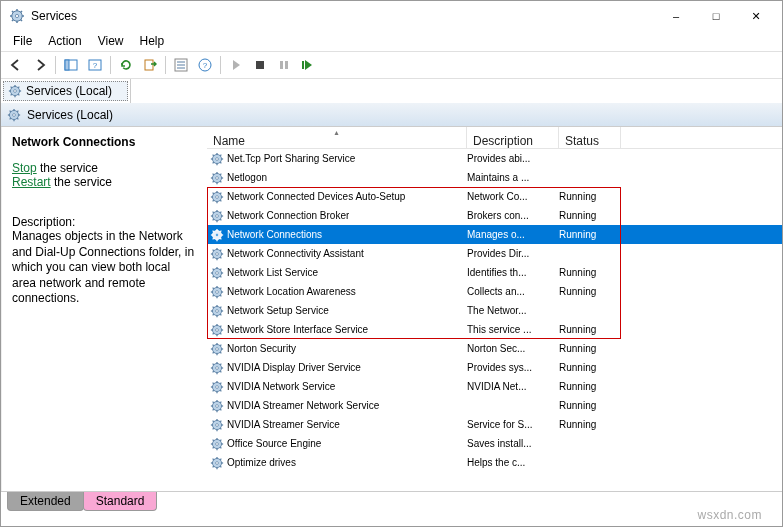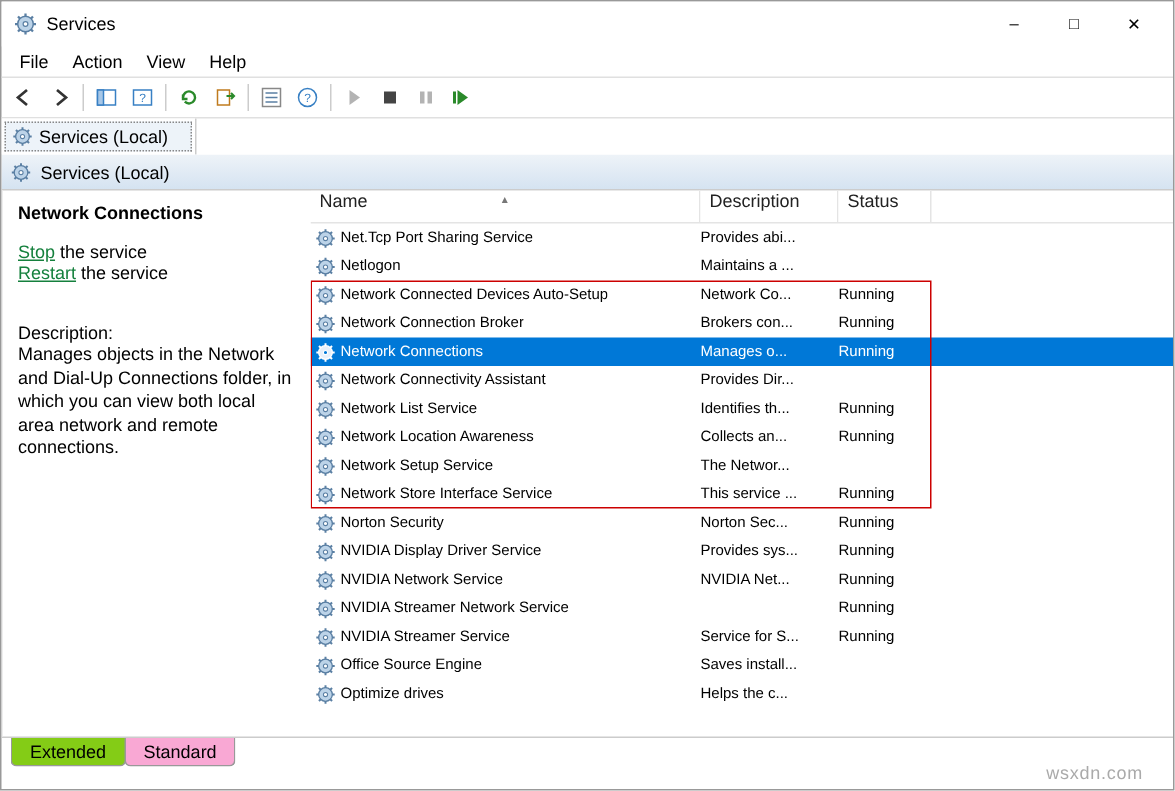--- a/index.html
+++ b/index.html
@@ -116,21 +116,21 @@
   }
   .list-header {
     height: 22px;
     display: flex;
     border-bottom: 1px solid #e4e4e4;
     font-size: 12px;
     align-items: stretch;
   }
   .list-header .col {
     display: flex;
-    align-items: flex-start;
+    align-items: flex-end;
     padding: 0 6px;
     border-right: 1px solid #e4e4e4;
     color: #222;
     background: #fff;
     position: relative;
   }
   .list-header .sort-arrow {
     position: absolute;
     left: 50%;
     top: 1px;
@@ -179,21 +179,21 @@
   .tab-strip .tab {
     padding: 2px 12px;
     border: 1px solid #999;
     border-top: none;
     border-radius: 0 0 4px 4px;
     background: #f9a8d4;
     margin-right: -1px;
     position: relative;
   }
   .tab-strip .tab.inactive {
-    background: #84cc16;
+    background: #a3a3a3;
   }
   .watermark {
     position: absolute;
     bottom: 4px;
     right: 20px;
     font-size: 12px;
     color: #aaa;
     letter-spacing: 0.5px;
   }
   

